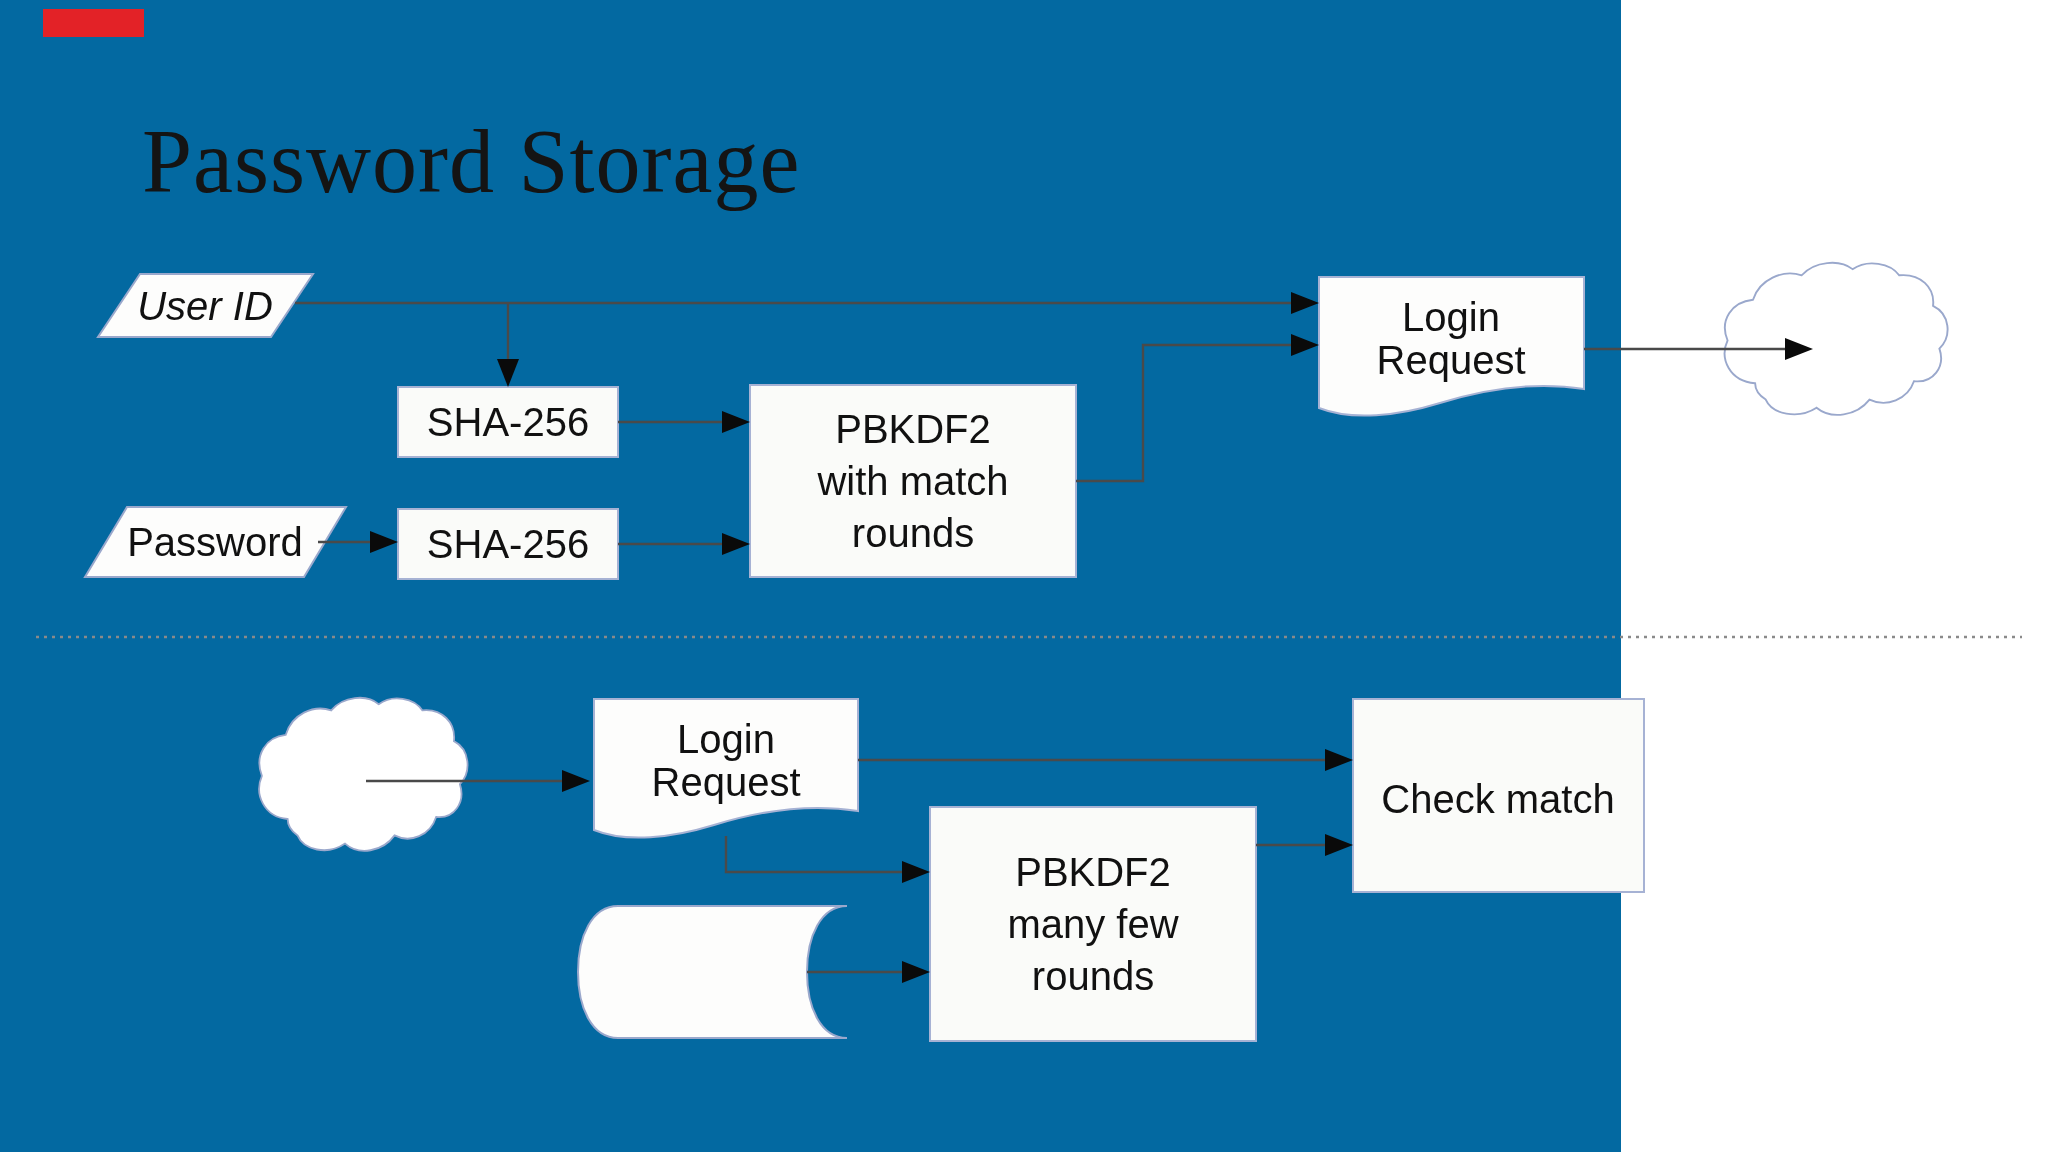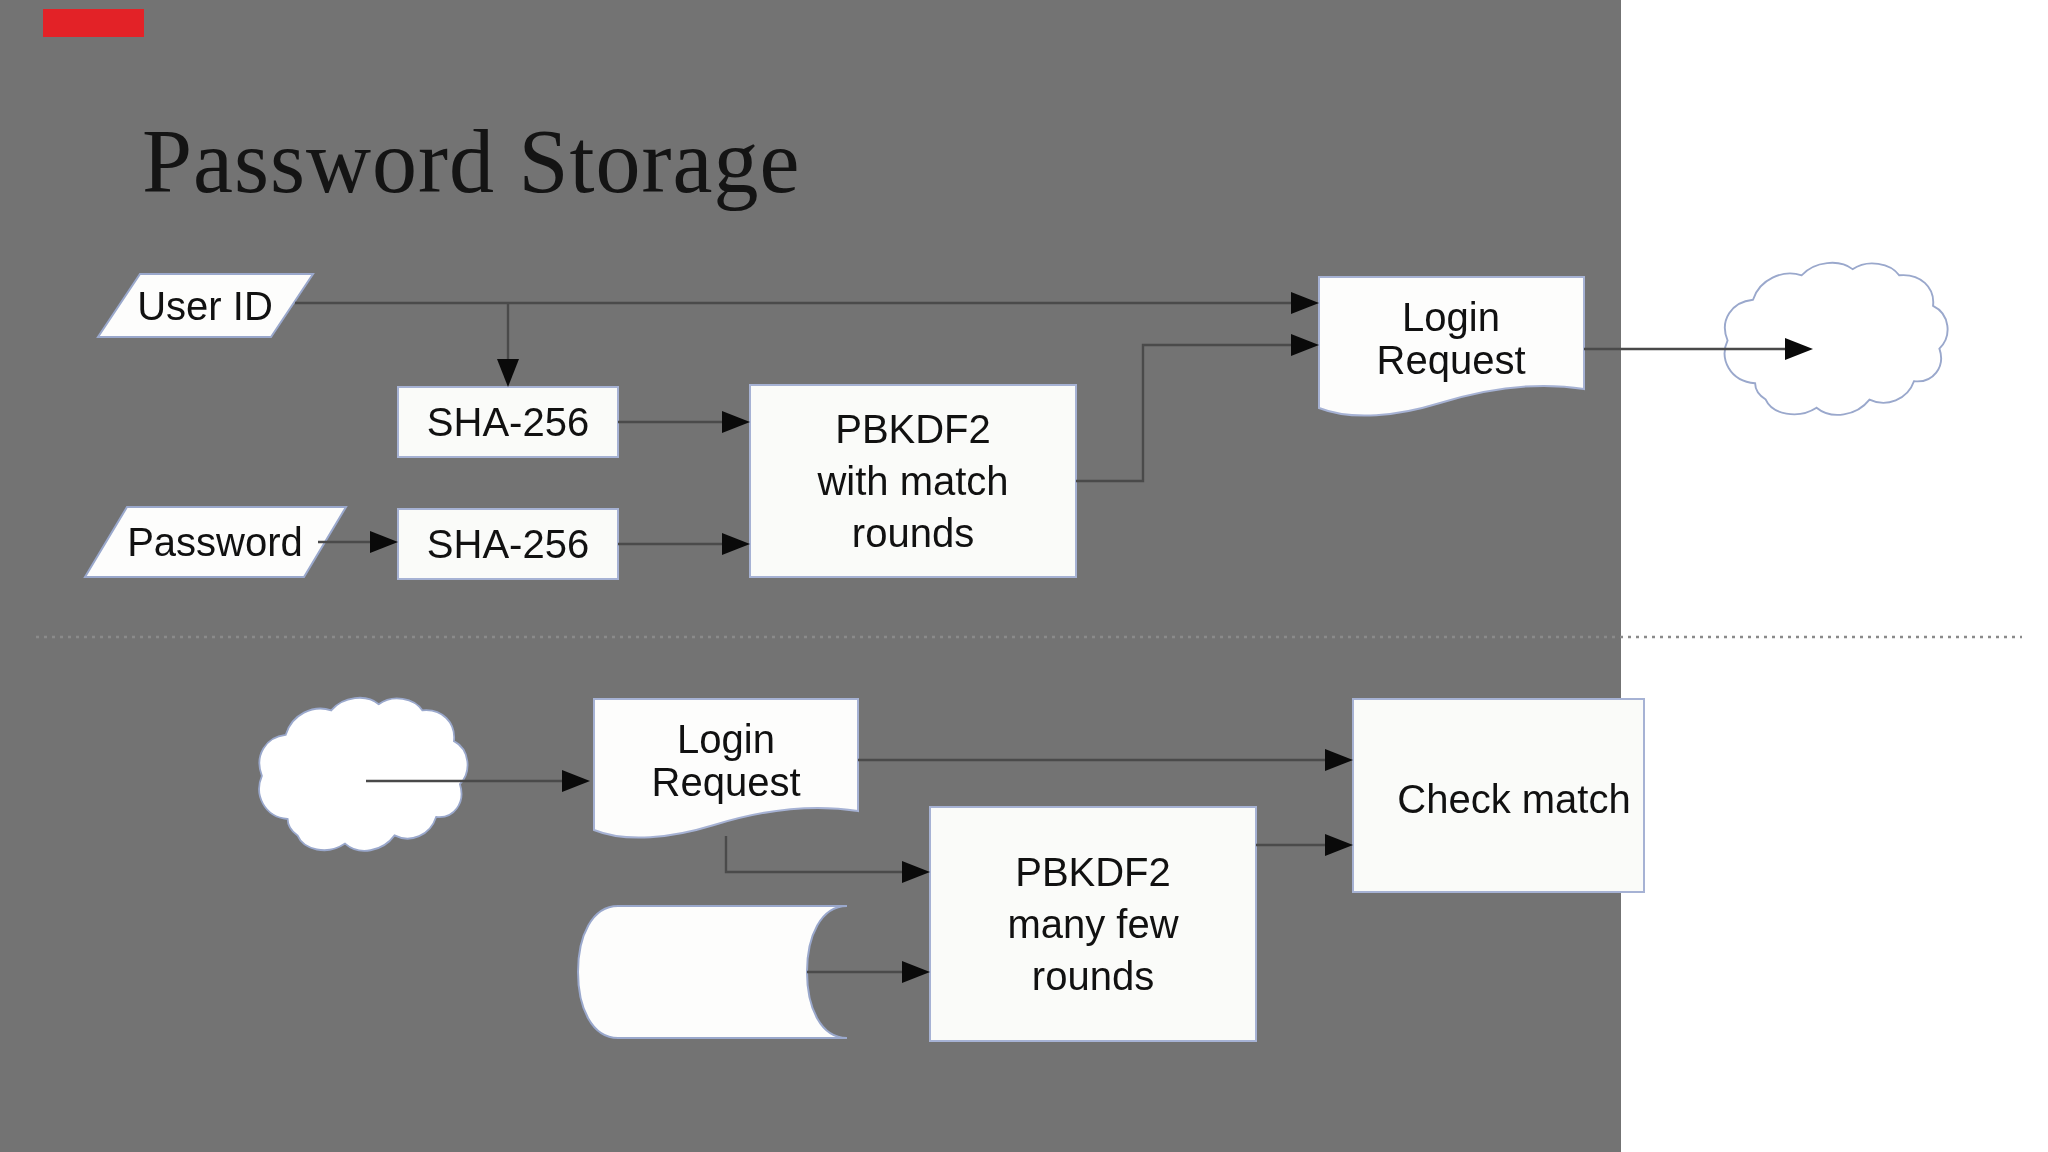--- a/index.html
+++ b/index.html
@@ -1,18 +1,18 @@
 <!DOCTYPE html>
 <html><head>
 <meta charset="utf-8">
 <style>
   html,body{margin:0;padding:0;background:#ffffff;}
   body{width:2048px;height:1152px;position:relative;overflow:hidden;
        font-family:"Liberation Sans",sans-serif;}
-  .canvas{position:absolute;left:0;top:0;width:1621px;height:1152px;background:#737373;}
+  .canvas{position:absolute;left:0;top:0;width:1621px;height:1152px;background:#0369a1;}
   .red-marker{position:absolute;left:43px;top:9px;width:101px;height:28px;background:#e32227;}
   .title{position:absolute;left:142px;top:112px;margin:0;
          font-family:"Liberation Serif",serif;font-weight:400;
          font-size:90px;line-height:1.1;color:#141414;letter-spacing:1px;}
   svg.diagram{position:absolute;left:0;top:0;}
   .lbl{position:absolute;transform:translate(-50%,-50%);text-align:center;
        font-size:40px;line-height:1.3;color:#111111;white-space:nowrap;}
   .lh-tight{line-height:1.08;}
   
 </style>
@@ -91,21 +91,21 @@
     <g>
       <path d="M807,972 H902" fill="none" stroke="#4a4a4a" stroke-width="2.4"></path>
       <polygon points="902,961 902,983 930,972" fill="#0a0a0a"></polygon>
     </g>
     <g>
       <path d="M1256,845 H1325" fill="none" stroke="#4a4a4a" stroke-width="2.4"></path>
       <polygon points="1325,834 1325,856 1353,845" fill="#0a0a0a"></polygon>
     </g>
   </svg>
 
-  <div class="lbl" style="left:205px;top:306px;">User ID</div>
+  <div class="lbl" style="left:205px;top:306px;font-style:italic;">User ID</div>
   <div class="lbl" style="left:508px;top:422px;">SHA-256</div>
   <div class="lbl" style="left:215px;top:542px;">Password</div>
   <div class="lbl" style="left:508px;top:544px;">SHA-256</div>
 
   <div class="lbl" style="left:913px;top:481px;">
     <div>PBKDF2</div>
     <div>with match</div>
     <div>rounds</div>
   </div>
 
@@ -119,15 +119,15 @@
     <div>Request</div>
   </div>
 
   <div class="lbl" style="left:1093px;top:924px;">
     <div>PBKDF2</div>
     <div>many few</div>
     <div>rounds</div>
   </div>
 
 
-  <div class="lbl" style="left:1498px;top:799px;margin-left:16px;">Check match</div>
+  <div class="lbl" style="left:1498px;top:799px;">Check match</div>
 
 </div>
 
 </body></html>

